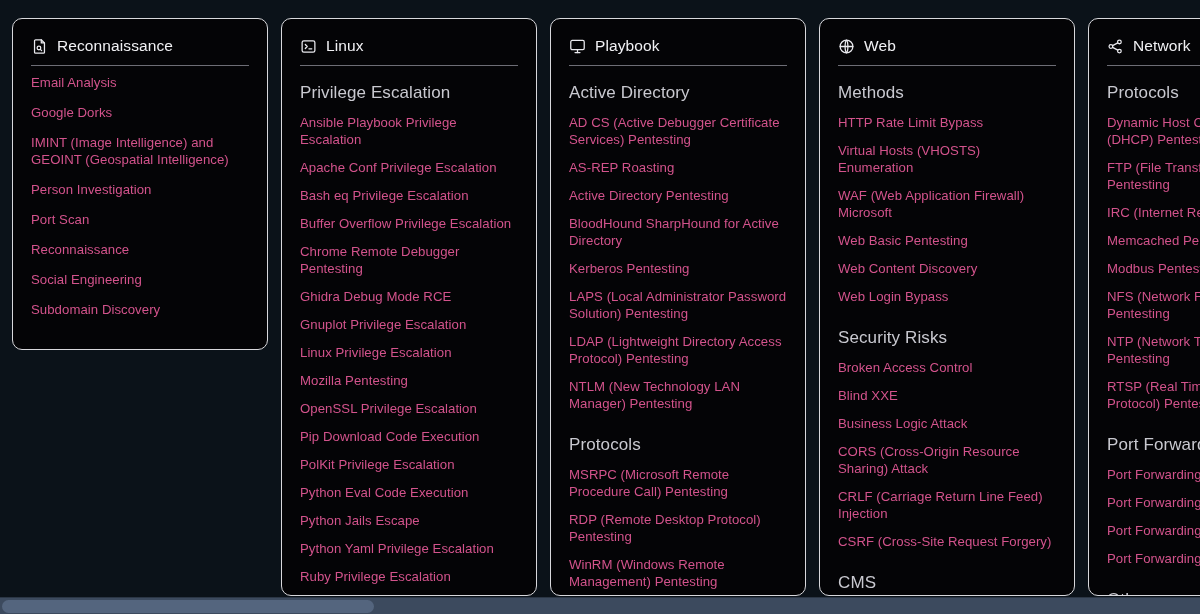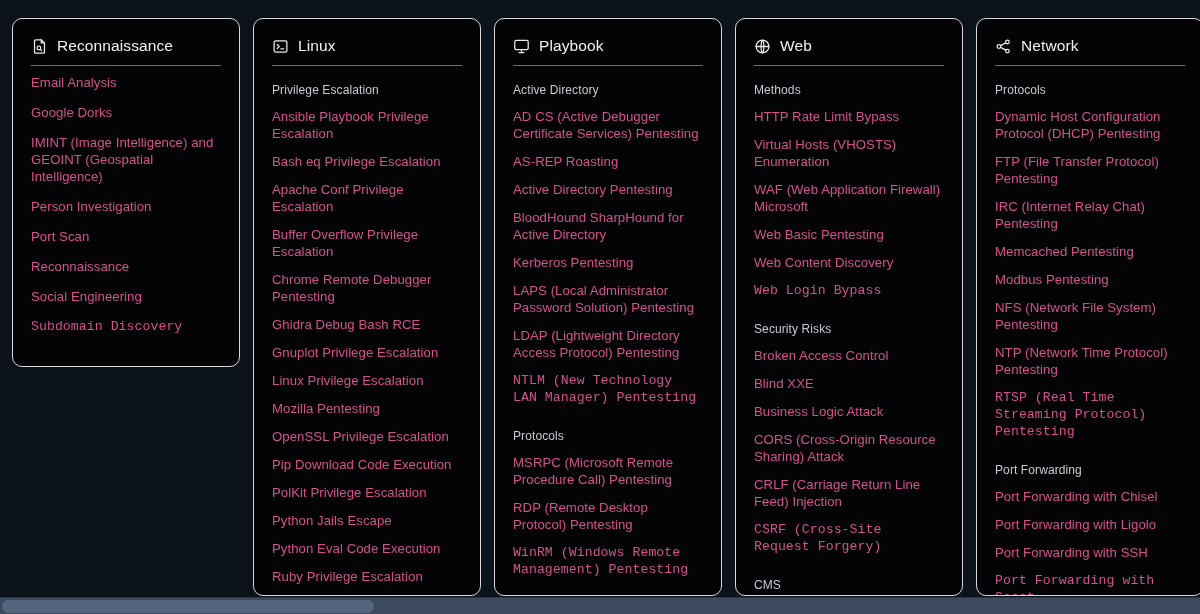--- a/index.html
+++ b/index.html
@@ -29,21 +29,21 @@
     align-items: flex-start;
     gap: 13px;
     padding: 18px 0 0 12px;
     height: 596px;
     overflow: hidden;
   }
 
   .card {
     position: relative;
     flex: 0 0 auto;
-    width: 228px;
+    width: 256px;
     background: #040406;
     border: 1px solid #d8d8dc;
     border-radius: 10px;
     padding: 16px 18px 14px 18px;
     overflow: hidden;
   }
   .card.tall { height: 578px; }
   .card.fit  { height: auto; padding-bottom: 18px; }
 
   
@@ -65,38 +65,38 @@
   .card-head .icon svg { display: block; width: 17px; height: 17px; }
   .card-title {
     font-size: 15.5px;
     color: #f1f1f4;
     letter-spacing: .1px;
     white-space: nowrap;
   }
 
   
   .section-title {
-    font-size: 12px;
+    font-size: 17px;
     color: #c9c9d0;
     margin: 23px 0 11px 0;
     letter-spacing: .1px;
   }
   .card-body > .section:first-child > .section-title { margin-top: 17px; }
 
   .link {
     display: block;
     font-size: 13.2px;
     line-height: 17px;
     color: #d3538c;
     margin-bottom: 11px;
     text-decoration: none;
     cursor: pointer;
     letter-spacing: .05px;
   }
-  .link:last-child { margin-bottom: 0; font-family: Liberation Mono, monospace; }
+  .link:last-child { margin-bottom: 0; }
 
   .plain-list .link { margin-bottom: 13px; }
 
   
   .hscroll-track {
     position: absolute;
     left: 0;
     bottom: 0;
     width: 1200px;
     height: 17px;
@@ -154,33 +154,34 @@
             <path d="M7.5 9.2l2.7 2.8-2.7 2.8"></path>
             <path d="M12.6 15.2h4"></path>
           </svg>
         </span>
         <span class="card-title">Linux</span>
       </div>
       <div class="card-body">
         <div class="section">
           <div class="section-title">Privilege Escalation</div>
           <a class="link">Ansible Playbook Privilege Escalation</a>
+          <a class="link">Apache Conf Privilege Escalation</a>
           <a class="link">Bash eq Privilege Escalation</a>
-          <a class="link">Apache Conf Privilege Escalation</a>
           <a class="link">Buffer Overflow Privilege Escalation</a>
           <a class="link">Chrome Remote Debugger Pentesting</a>
-          <a class="link">Ghidra Debug Bash RCE</a>
+          <a class="link">Ghidra Debug Mode RCE</a>
           <a class="link">Gnuplot Privilege Escalation</a>
           <a class="link">Linux Privilege Escalation</a>
           <a class="link">Mozilla Pentesting</a>
           <a class="link">OpenSSL Privilege Escalation</a>
           <a class="link">Pip Download Code Execution</a>
           <a class="link">PolKit Privilege Escalation</a>
+          <a class="link">Python Eval Code Execution</a>
           <a class="link">Python Jails Escape</a>
-          <a class="link">Python Eval Code Execution</a>
+          <a class="link">Python Yaml Privilege Escalation</a>
           <a class="link">Ruby Privilege Escalation</a>
           <a class="link">SSSD Privilege Escalation</a>
         </div>
       </div>
     </div>
 
     <div class="card tall">
       <div class="card-head">
         <span class="icon">
           <svg viewBox="0 0 24 24" fill="none" stroke="currentColor" stroke-width="1.8" stroke-linecap="round" stroke-linejoin="round">

